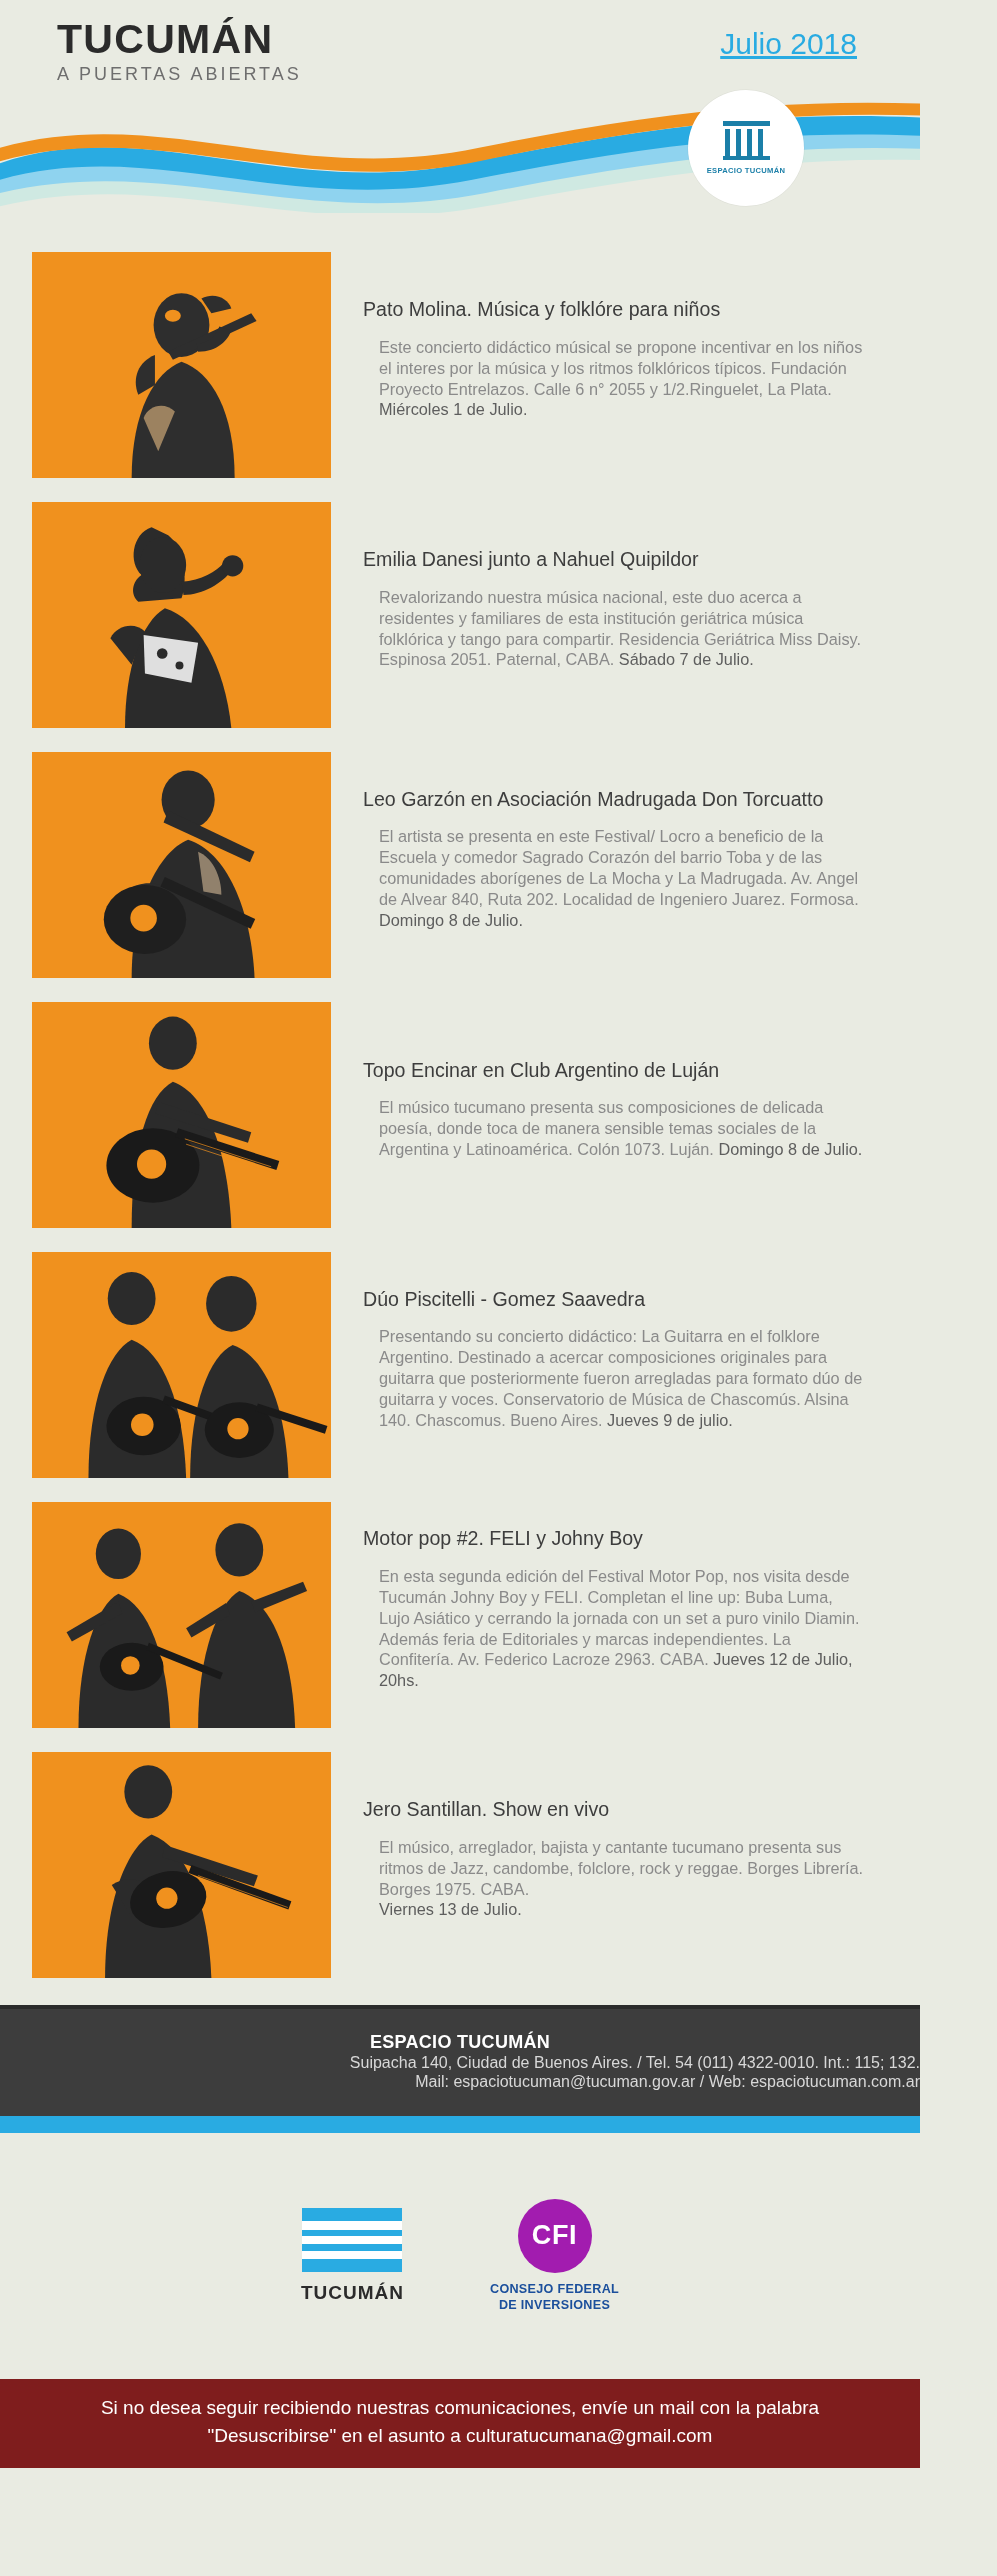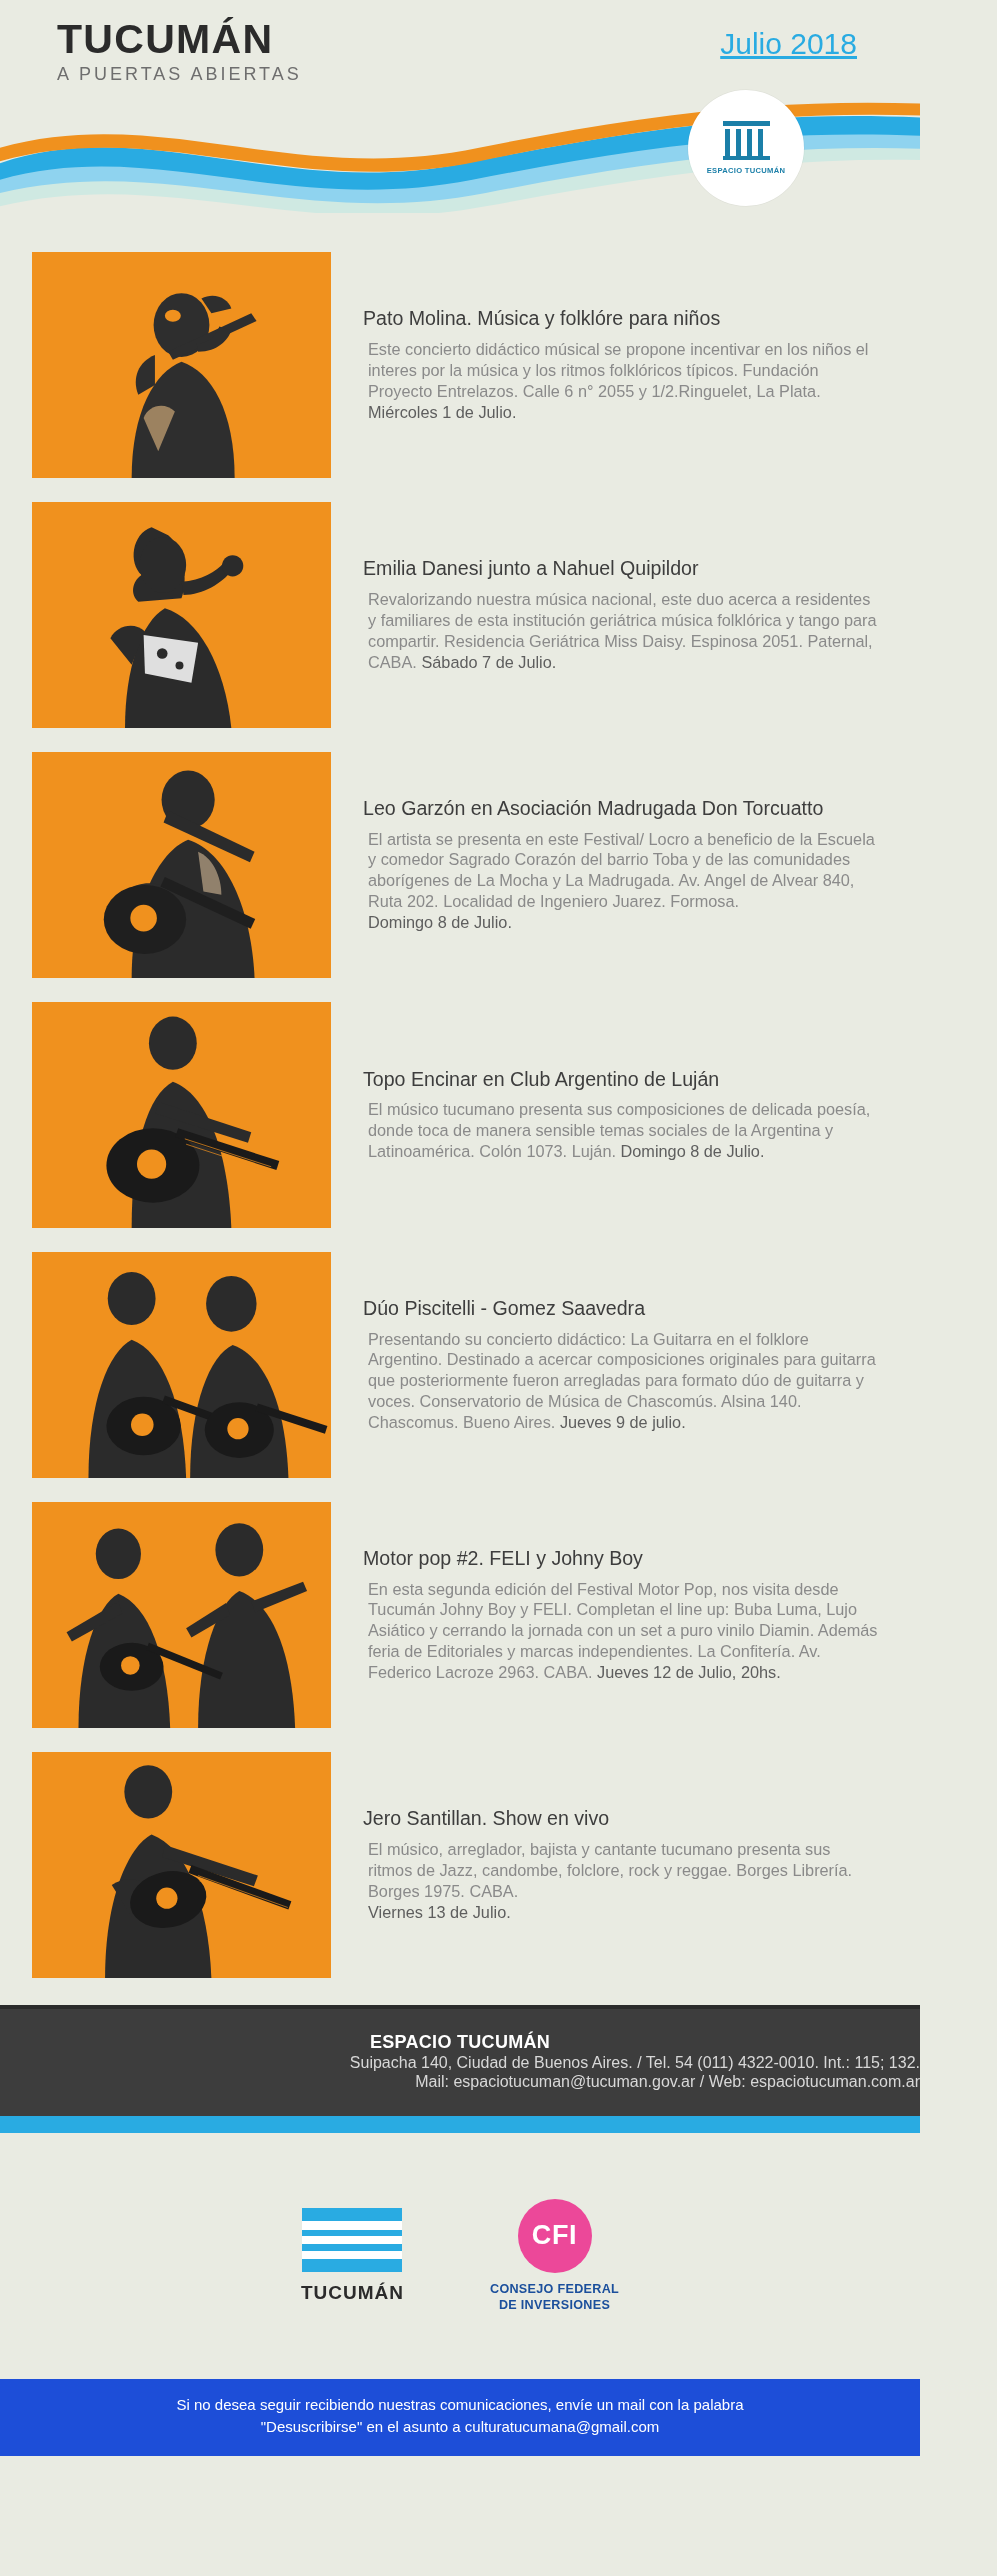--- a/index.html
+++ b/index.html
@@ -126,21 +126,21 @@
     font-size: 19.6px;
     color: #3d3d3d;
     margin: 0 0 9.3px 0;
     font-weight: normal;
     line-height: 1.15;
   }
   .event-desc {
     font-size: 16.3px;
     line-height: 1.28;
     color: #8a8a8a;
-    margin: 5px;
+    margin: 16px;
     max-width: 612px;
   }
   .event-desc .date {
     color: #5e5e5e;
   }
 
   
   .footer-dark {
     margin-top: 27px;
     background: #3d3d3d;
@@ -194,44 +194,44 @@
     font-size: 19px;
     font-weight: bold;
     letter-spacing: 1px;
     color: #2b2b2b;
   }
   .cfi-logo { text-align: center; }
   .cfi-circle {
     width: 74px;
     height: 74px;
     border-radius: 50%;
-    background: #ec4899;
+    background: #a21caf;
     color: #fff;
     display: flex;
     align-items: center;
     justify-content: center;
     font-size: 27px;
     font-weight: bold;
     letter-spacing: 0.7px;
     margin: 0 auto;
   }
   .cfi-label {
     margin-top: 9.3px;
     font-size: 12.6px;
     font-weight: bold;
     color: #1b4f9c;
     line-height: 1.25;
     letter-spacing: 0.3px;
   }
   .unsub {
-    background: #1d4ed8;
+    background: #7f1d1d;
     color: #ffffff;
     text-align: center;
     padding: 14.6px 0 17.3px 0;
-    font-size: 15px;
+    font-size: 19px;
     line-height: 1.5;
   }
 </style>
 </head>
 <body>
 
 <div class="page">
 
   <div class="header">
 

